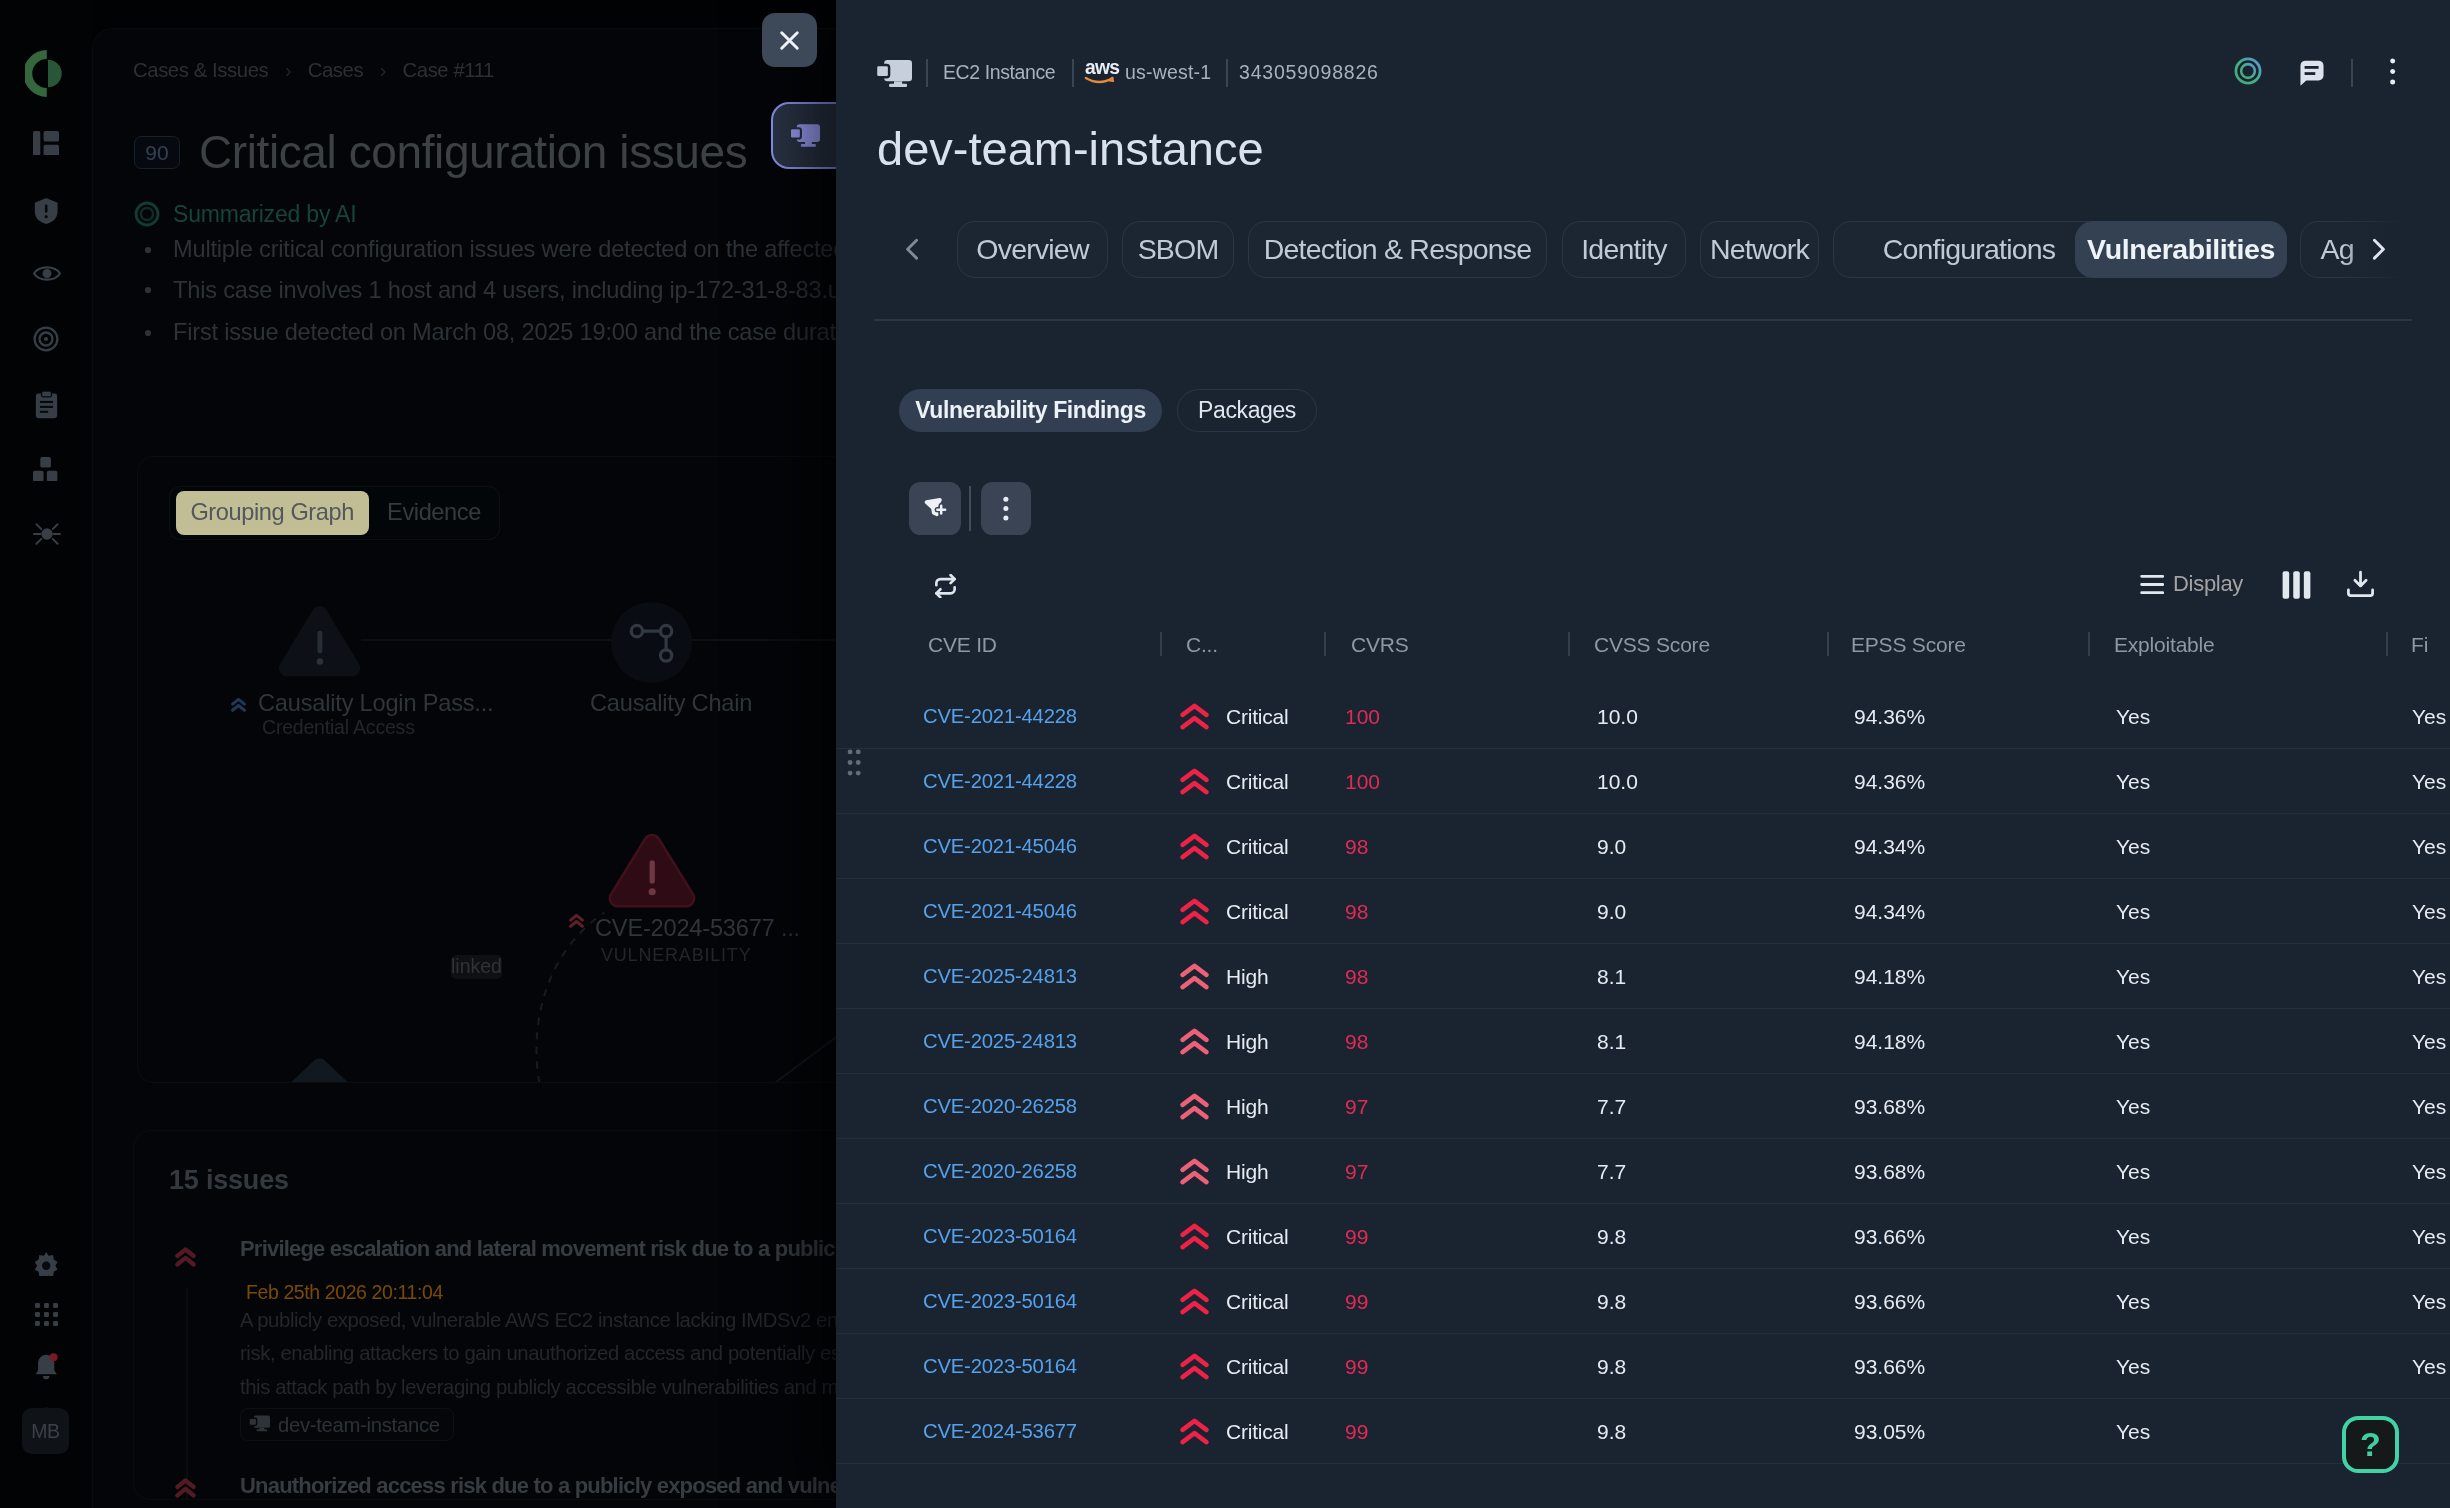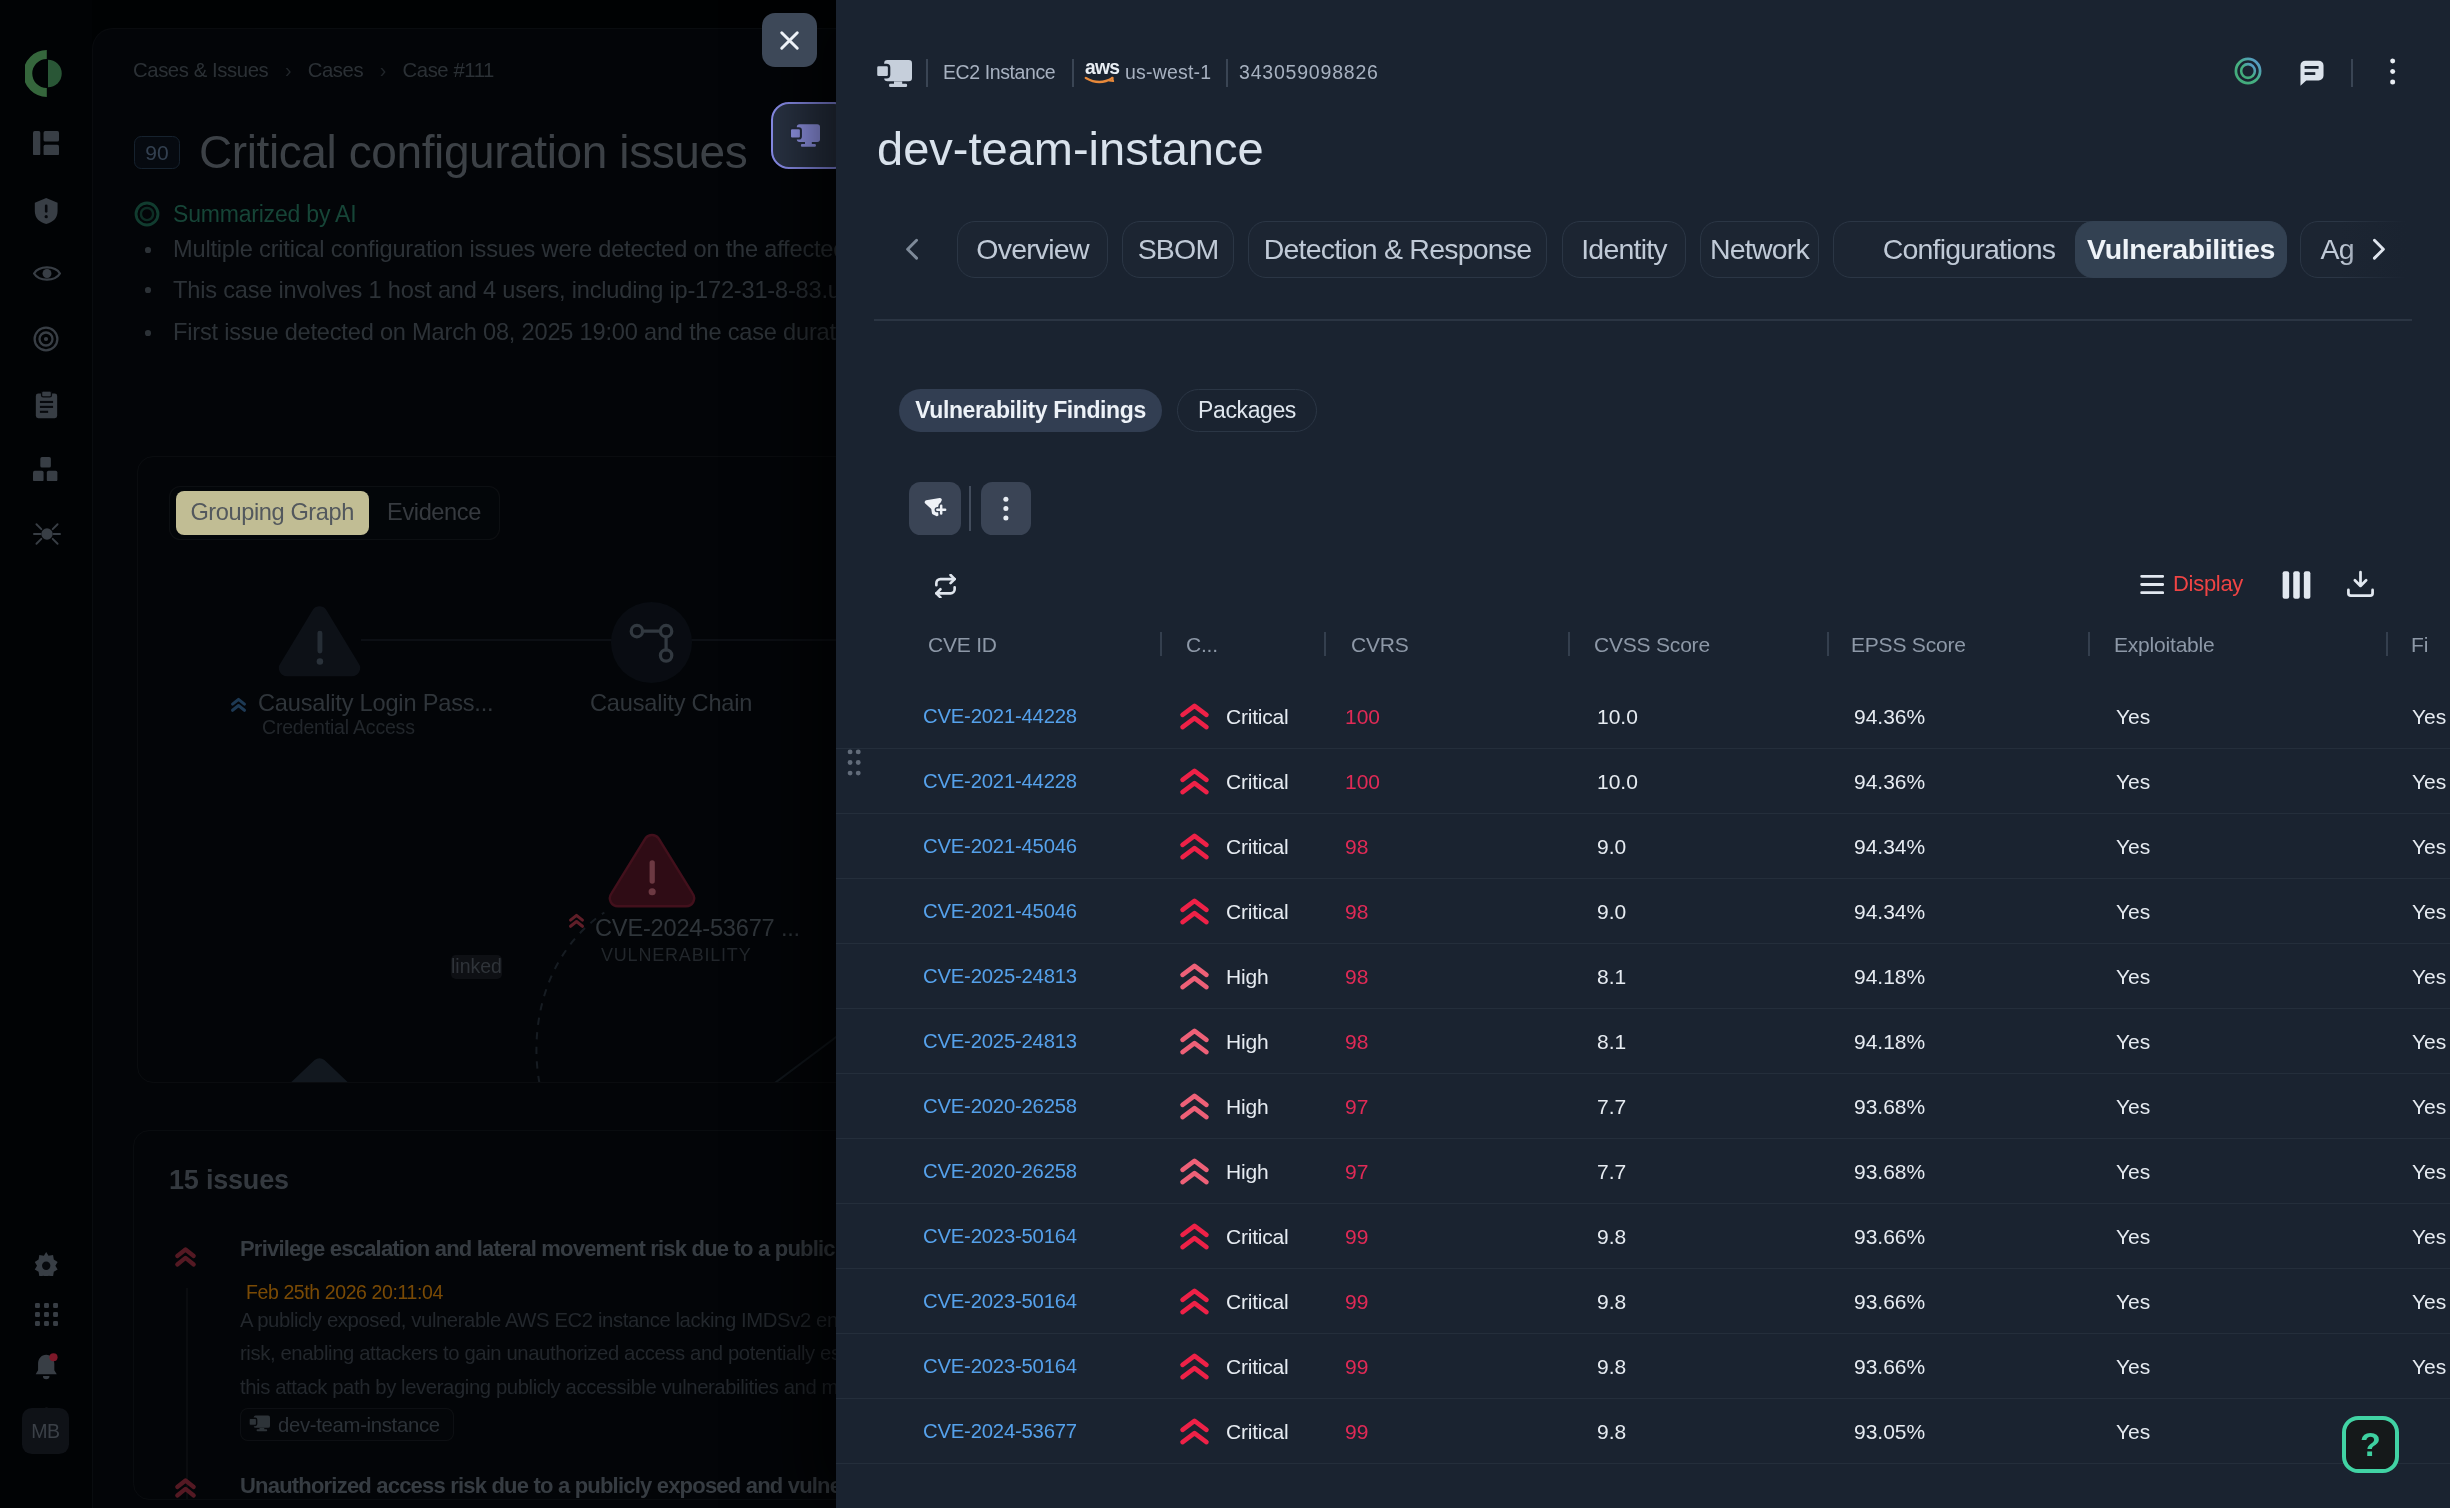--- a/index.html
+++ b/index.html
@@ -368,21 +368,21 @@
 
   <svg class="abs" style="left:97px; top:574px;" width="25" height="24.4" viewBox="0 0 24 24" fill="none" stroke="#dfe5ed" stroke-width="2.6" stroke-linecap="round" stroke-linejoin="round">
     <polyline points="17 1 21 5 17 9"></polyline>
     <path d="M3 11V9a4 4 0 0 1 4-4h14"></path>
     <polyline points="7 23 3 19 7 15"></polyline>
     <path d="M21 13v2a4 4 0 0 1-4 4H3"></path>
   </svg>
   <svg class="abs" style="left:1304px; top:573px;" width="24.4" height="23" viewBox="0 0 30 28">
     <path d="M2 4 h26 M2 14 h26 M2 24 h26" stroke="#e2e8f0" stroke-width="3.4" stroke-linecap="round"></path>
   </svg>
-  <div class="abs" style="left:1337px; top:563px; height:42px; line-height:42px; font-size:22px; letter-spacing:-0.3px; color:#ef4444;">Display</div>
+  <div class="abs" style="left:1337px; top:563px; height:42px; line-height:42px; font-size:22px; letter-spacing:-0.3px; color:#a3a3a3;">Display</div>
   <svg class="abs" style="left:1445px; top:571px;" width="31" height="28" viewBox="0 0 38 34">
     <rect x="2" y="0" width="8" height="34" rx="2.5" fill="#e2e8f0"></rect>
     <rect x="15" y="0" width="8" height="34" rx="2.5" fill="#e2e8f0"></rect>
     <rect x="28" y="0" width="8" height="34" rx="2.5" fill="#e2e8f0"></rect>
   </svg>
   <svg class="abs" style="left:1509px; top:569px;" width="31" height="29" viewBox="0 0 38 36">
     <path d="M19 4 v16 M12 14 l7 7 l7 -7" stroke="#e2e8f0" stroke-width="3.4" fill="none" stroke-linecap="round" stroke-linejoin="round"></path>
     <path d="M4 26 v4 a3 3 0 0 0 3 3 h24 a3 3 0 0 0 3 -3 v-4" stroke="#e2e8f0" stroke-width="3.4" fill="none" stroke-linecap="round" stroke-linejoin="round"></path>
   </svg>
 

